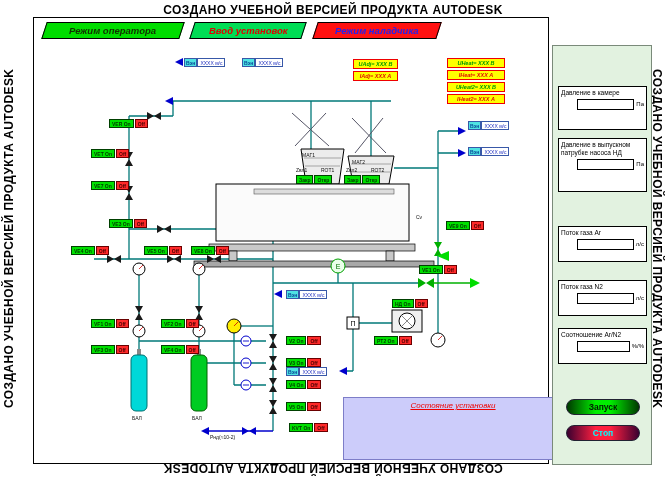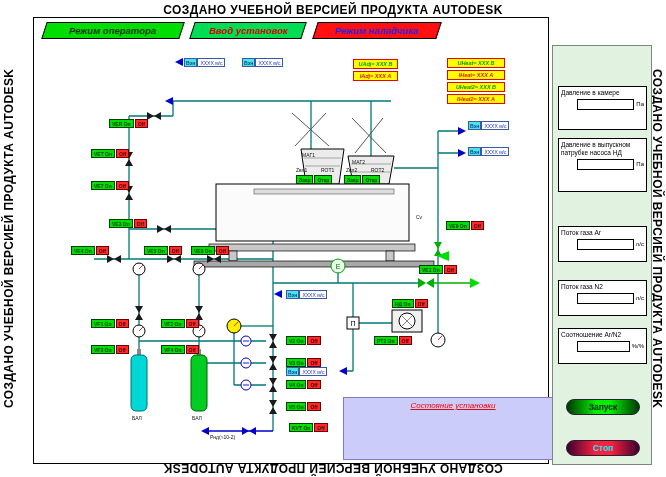--- a/index.html
+++ b/index.html
@@ -45,21 +45,21 @@
   .status-title{margin-top:3px;text-align:center;font-size:8px;font-style:italic;color:#ee0000;text-decoration:underline}
 
   .panel{position:absolute;left:552px;top:45px;width:100px;height:420px;background:#e2f2e0;border:1px solid #7a8a7a}
   .field{position:absolute;left:5px;width:89px;background:#fff;border:1px solid #000;padding:2px;font-size:6.5px;line-height:1.25;color:#000}
   .vrow{display:flex;align-items:center;margin-top:2px;margin-left:16px}
   .vbox{flex:1;height:11px;border:1px solid #000;background:#fff}
   .vunit{font-size:6px;padding-left:2px}
   .btn{position:absolute;left:13px;width:74px;height:16px;border:1px solid #223;border-radius:8px;display:flex;
        align-items:center;justify-content:center;font-size:8.5px;font-weight:bold;cursor:pointer}
   .btn-start{top:353px;background:linear-gradient(90deg,#003800,#00ee00 40%,#00ee00 60%,#003800);color:#001c00}
-  .btn-stop{top:394px;background:linear-gradient(90deg,#3a0030,#ff2040 40%,#ff2040 60%,#3a0030);color:#00ffff}
+  .btn-stop{top:379px;background:linear-gradient(90deg,#3a0030,#ff2040 40%,#ff2040 60%,#3a0030);color:#00ffff}
 
   svg.diag{position:absolute;left:0;top:0}
 </style>
 </head>
 <body>
 
 <div class="wm wm-h wm-top">СОЗДАНО УЧЕБНОЙ ВЕРСИЕЙ ПРОДУКТА AUTODESK</div>
 <div class="wm wm-h wm-bot">СОЗДАНО УЧЕБНОЙ ВЕРСИЕЙ ПРОДУКТА AUTODESK</div>
 <div class="wm wm-v wm-left">СОЗДАНО УЧЕБНОЙ ВЕРСИЕЙ ПРОДУКТА AUTODESK</div>
 <div class="wm wm-v wm-right">СОЗДАНО УЧЕБНОЙ ВЕРСИЕЙ ПРОДУКТА AUTODESK</div>

